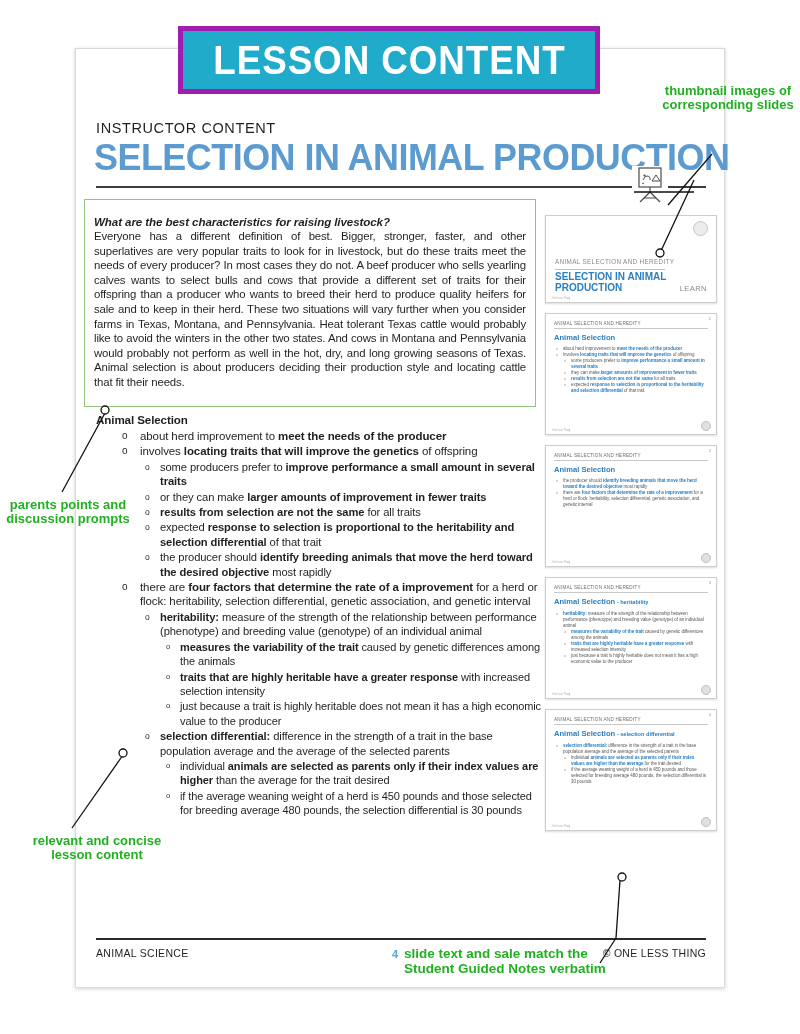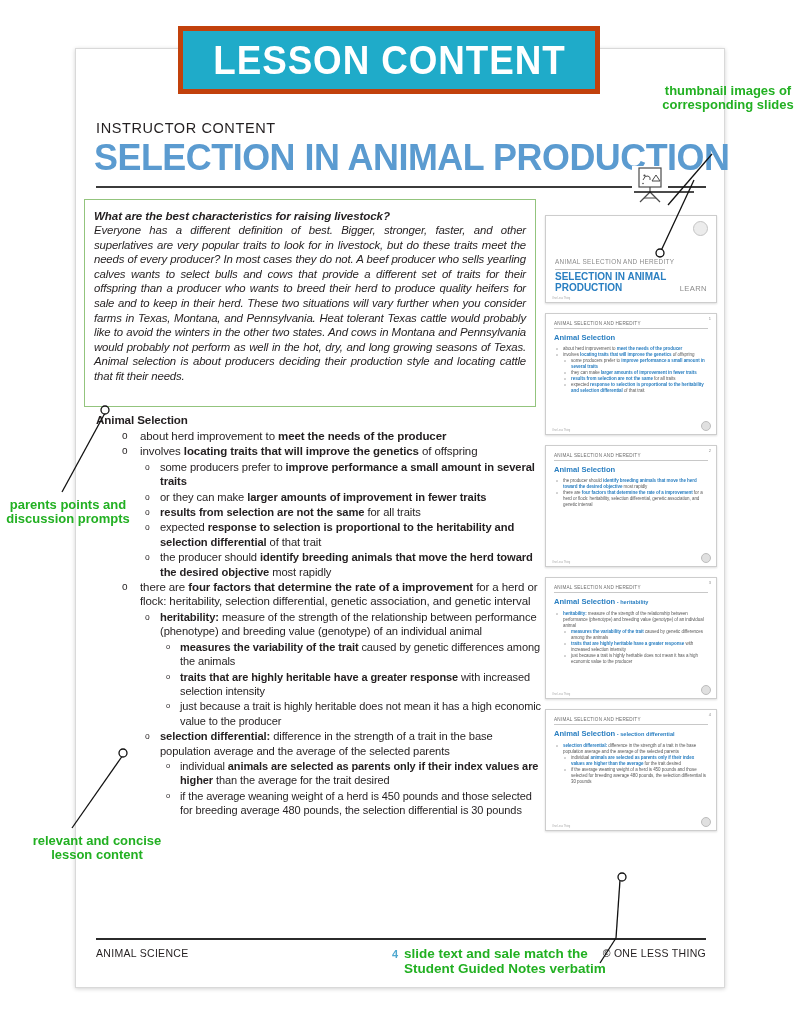--- a/index.html
+++ b/index.html
@@ -27,21 +27,21 @@
   }
 
   
   #lesson-banner {
     position: absolute;
     left: 178px;
     top: 26px;
     width: 422px;
     height: 68px;
     background: #1fabc9;
-    border: 5px solid #c2410c;
+    border: 5px solid #a21caf;
     z-index: 5;
     display: flex;
     align-items: center;
     justify-content: center;
   }
   #lesson-banner .banner-text {
     color: #ffffff;
     font-family: "Liberation Sans Narrow", "Liberation Sans", sans-serif;
     font-weight: bold;
     font-size: 40px;
@@ -97,34 +97,33 @@
 
   
   #intro-box {
     position: absolute;
     left: 84px;
     top: 199px;
     width: 452px;
     height: 208px;
     border: 1.3px solid #93c47d;
     background: #ffffff;
-    padding: 9px 9px 5px 9px;
+    padding: 15px 9px 5px 9px;
     z-index: 6;
   }
   #intro-box .intro-q {
     font-size: 11.6px;
     font-weight: bold;
     font-style: italic;
     color: #231f20;
     margin-bottom: 1px;
     letter-spacing: -0.1px;
   }
   #intro-box .intro-body {
     font-size: 11.4px;
-    font-style: italic;
     color: #231f20;
     line-height: 14.6px;
     text-align: justify;
     letter-spacing: -0.15px;
   }
 
   
   #outline {
     position: absolute;
     left: 96px;

